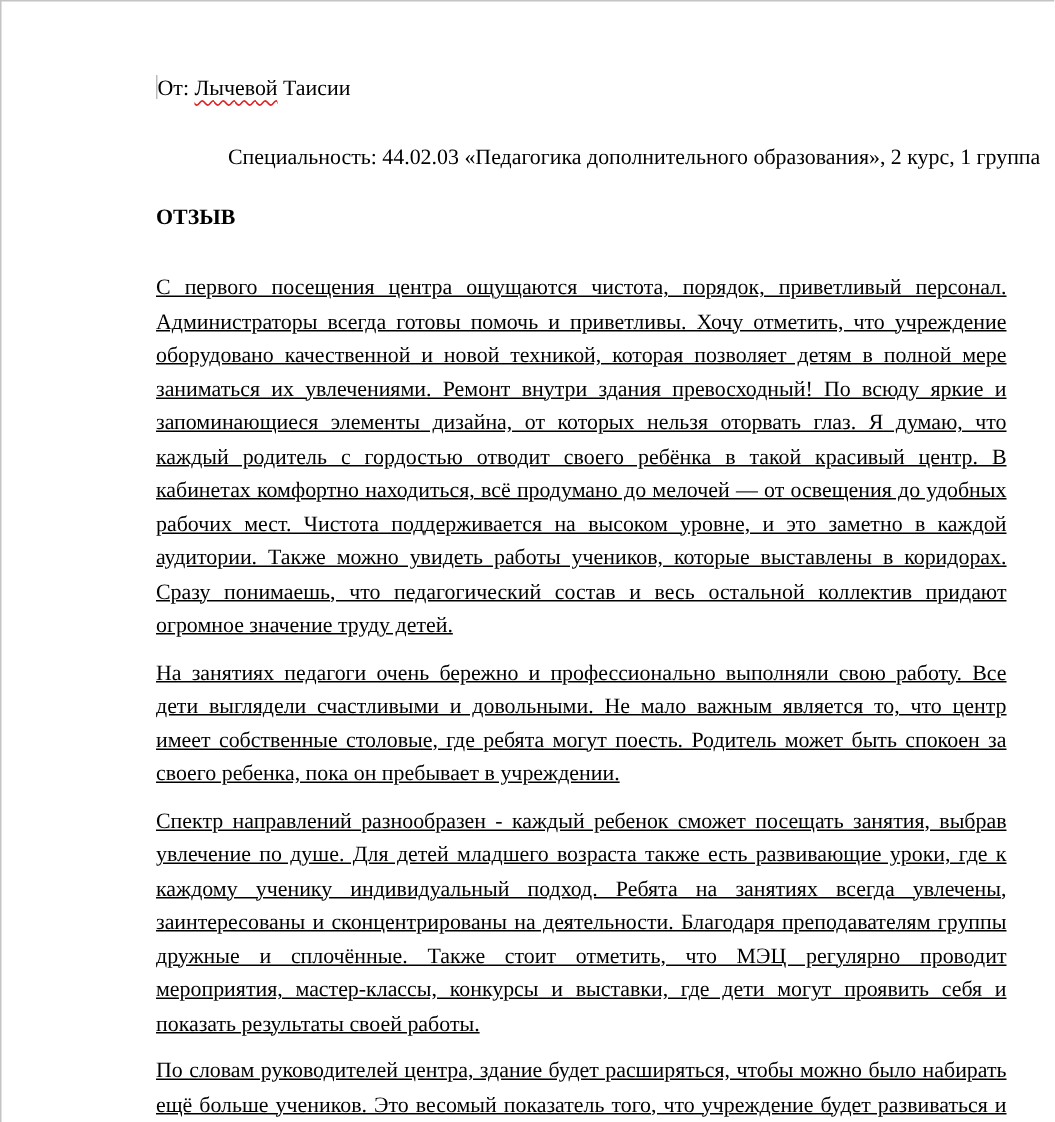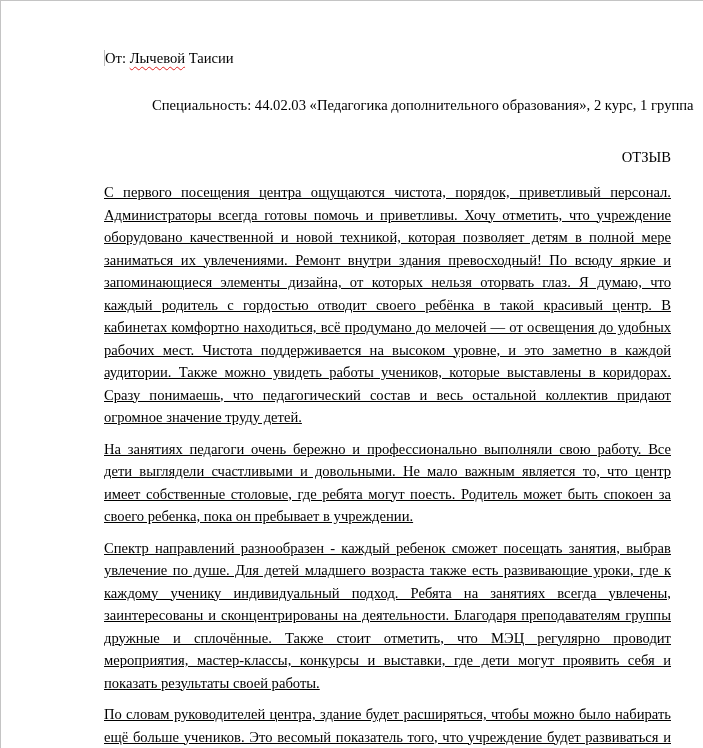--- a/index.html
+++ b/index.html
@@ -55,25 +55,25 @@
     .line-spec {
       position: absolute;
       top: 96px;
       left: 0;
       font-size: 14.6px;
       white-space: nowrap;
       margin-left: 48px;
     }
     .title {
       position: absolute;
-      top: 148px;
+      top: 136px;
       left: 0;
       width: 567px;
-      text-align: right;
-      font-weight: normal;
+      text-align: left;
+      font-weight: bold;
       font-size: 14.6px;
     }
     .body-text {
       position: absolute;
       top: 180px;
       left: 0;
       width: 567px;
       font-size: 14.6px;
       line-height: 22.5px;
     }

